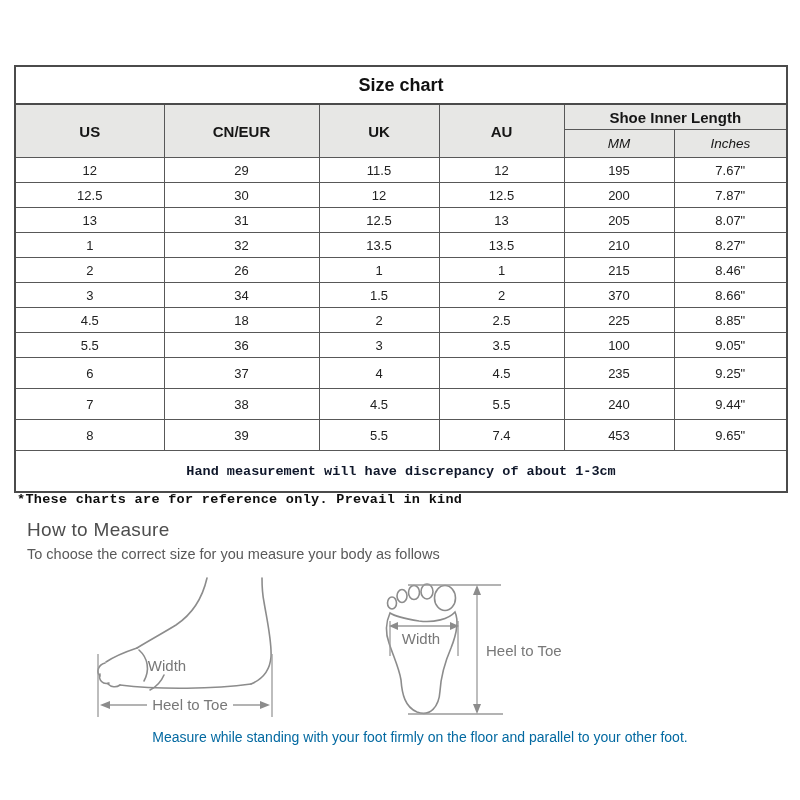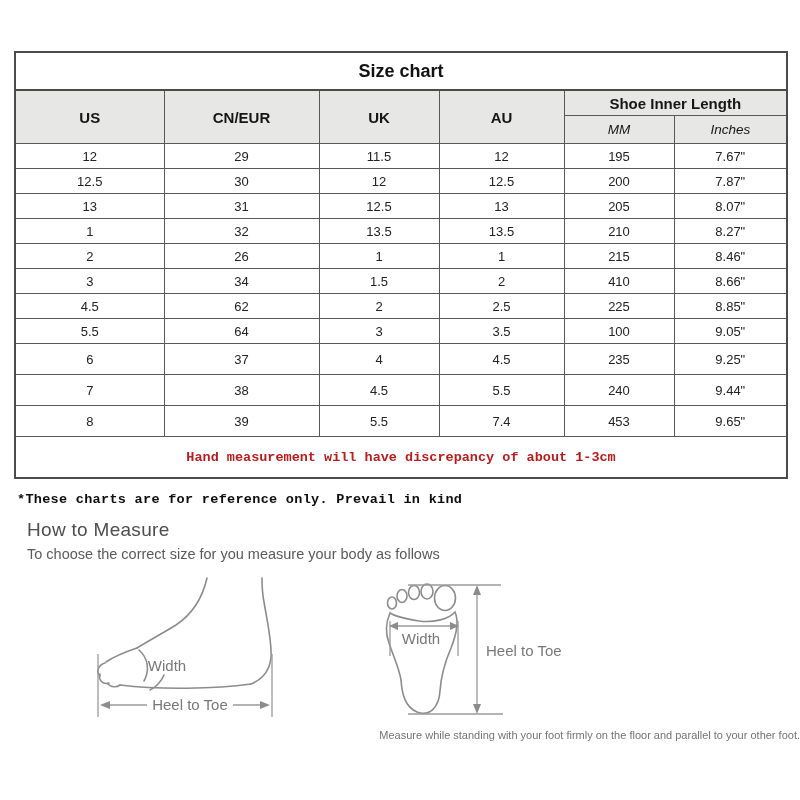--- a/index.html
+++ b/index.html
@@ -3,60 +3,60 @@
 <meta charset="utf-8">
 <style>
   html,body { margin:0; padding:0; background:#ffffff; }
   .sheet {
     position:relative; width:800px; height:800px; background:#ffffff;
     font-family:"Liberation Sans", sans-serif; color:#1a1a1a; overflow:hidden;
   }
 
   
   table.size-chart {
-    position:absolute; left:14px; top:51px; width:772px;
+    position:absolute; left:14px; top:65px; width:772px;
     border-collapse:collapse; table-layout:fixed;
     border:2px solid #4b4b4b;
     font-family:"Liberation Sans", sans-serif;
     padding-left:16px;
   }
   table.size-chart th, table.size-chart td {
     border:1px solid #585858; text-align:center; vertical-align:middle; padding:0;
   }
   tr.title-row td {
     height:36px; background:#ffffff; font-size:18px; font-weight:bold; color:#111;
     border-bottom:2px solid #4b4b4b;
   }
   tr.head-row th { background:#e7e7e5; font-weight:bold; color:#161616; font-size:15px; }
   tr.head-row.top th { height:24px; }
   tr.head-row.sub th { height:27px; font-weight:normal; font-size:13.5px;font-style:italic; }
   tbody td { height:24px; font-size:13px; color:#222; background:#fff; }
   tbody tr.tall td { height:30px; }
   tr.footnote-row td {
     height:40px; background:#fff;
-    font-family:"Liberation Mono", monospace; font-weight:bold; font-size:13.5px; color:#b91c1c;
+    font-family:"Liberation Mono", monospace; font-weight:bold; font-size:13.5px; color:#0f172a;
   }
 
   
   .ref-note {
     position:absolute; left:17px; top:492px;
     font-family:"Liberation Mono", monospace; font-weight:bold;
     font-size:13.5px; color:#0d0d0d; letter-spacing:0.3px;
   }
   .htm-heading {
     position:absolute; left:27px; top:519px;
     font-size:19px; color:#4d4d4d; letter-spacing:0.3px;
   }
   .htm-sub {
     position:absolute; left:27px; top:546px;
     font-size:14.5px; color:#595959;text-align:right;
   }
   .measure-note {
     position:absolute; left:40px; top:729px; width:760px;
-    text-align:right; font-size:11px; color:#737373;
+    text-align:center; font-size:14px; color:#0369a1;
   }
 
   
   .diagram-svg { position:absolute; left:0; top:568px; width:800px; height:165px; }
   .diagram-svg path, .diagram-svg ellipse { fill:none; stroke:#8c8c8c; stroke-width:1.6; stroke-linecap:round; }
   .diagram-svg line { stroke:#9a9a9a; stroke-width:1.3; }
   .diagram-svg polygon { fill:#8c8c8c; stroke:none; }
   .diagram-svg text { font-family:"Liberation Sans", sans-serif; font-size:15px; fill:#787878; }
 </style>
 </head>
@@ -128,34 +128,34 @@
           <td>1</td>
           <td>1</td>
           <td>215</td>
           <td>8.46"</td>
         </tr>
         <tr>
           <td>3</td>
           <td>34</td>
           <td>1.5</td>
           <td>2</td>
-          <td>410</td>
+          <td>370</td>
           <td>8.66"</td>
         </tr>
         <tr>
           <td>4.5</td>
-          <td>62</td>
+          <td>18</td>
           <td>2</td>
           <td>2.5</td>
           <td>225</td>
           <td>8.85"</td>
         </tr>
         <tr>
           <td>5.5</td>
-          <td>64</td>
+          <td>36</td>
           <td>3</td>
           <td>3.5</td>
           <td>100</td>
           <td>9.05"</td>
         </tr>
         <tr class="tall">
           <td>6</td>
           <td>37</td>
           <td>4</td>
           <td>4.5</td>

